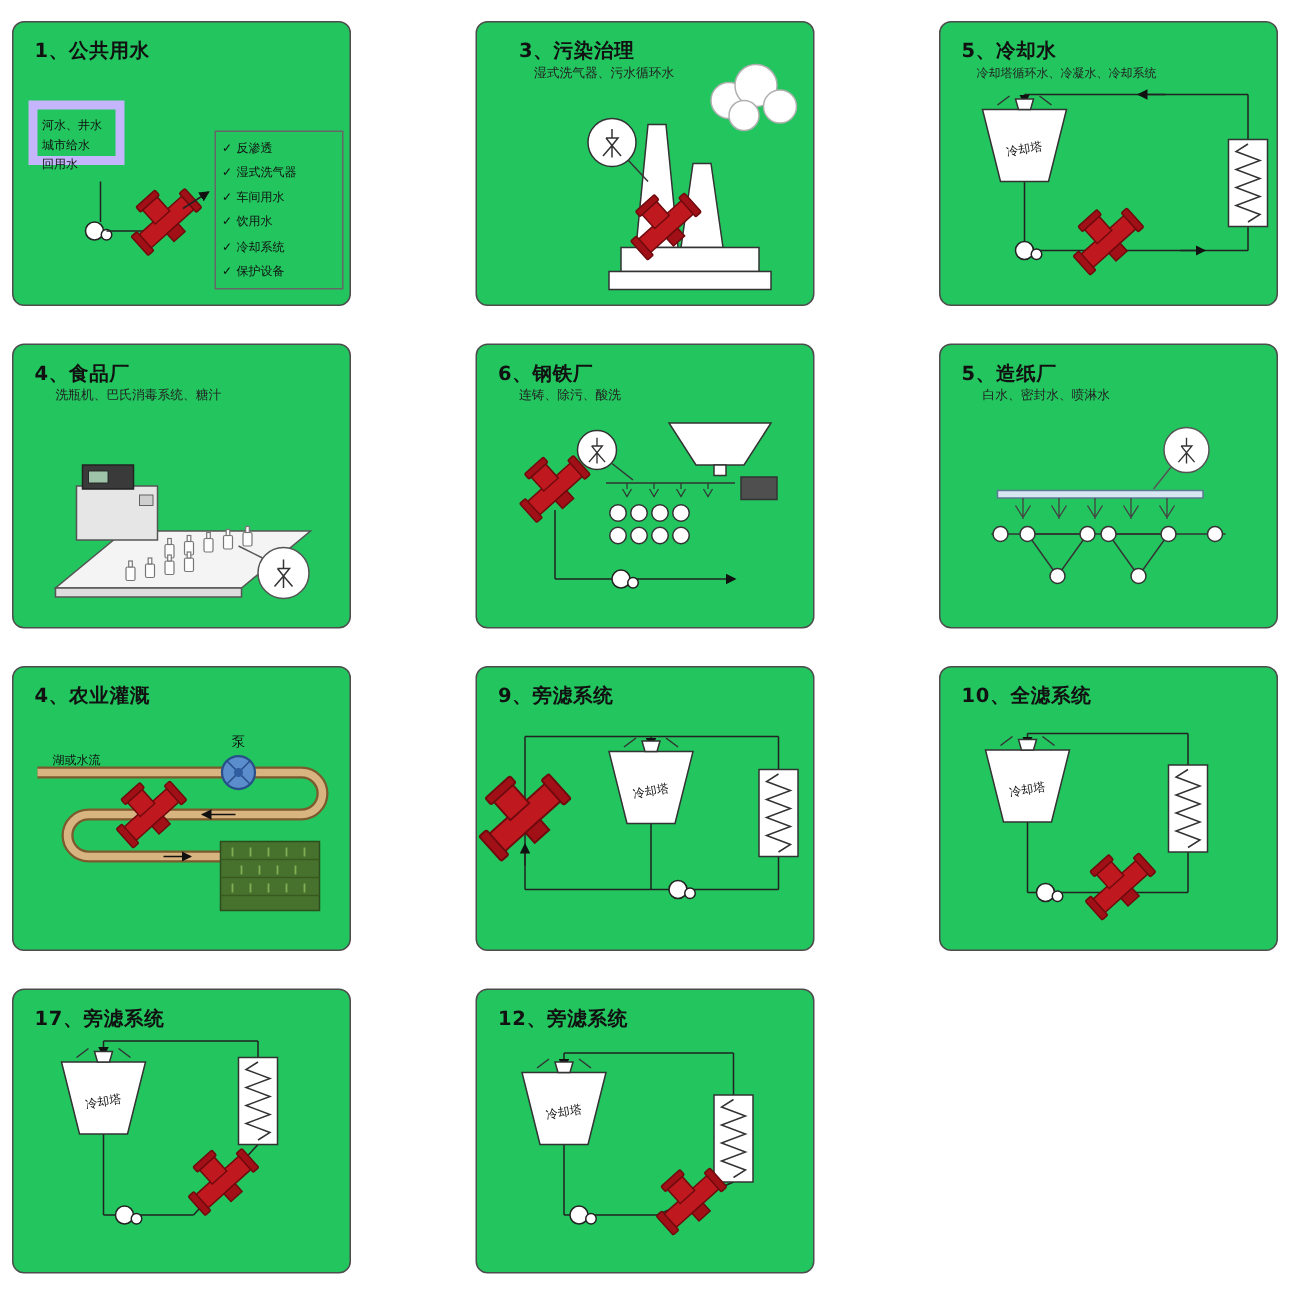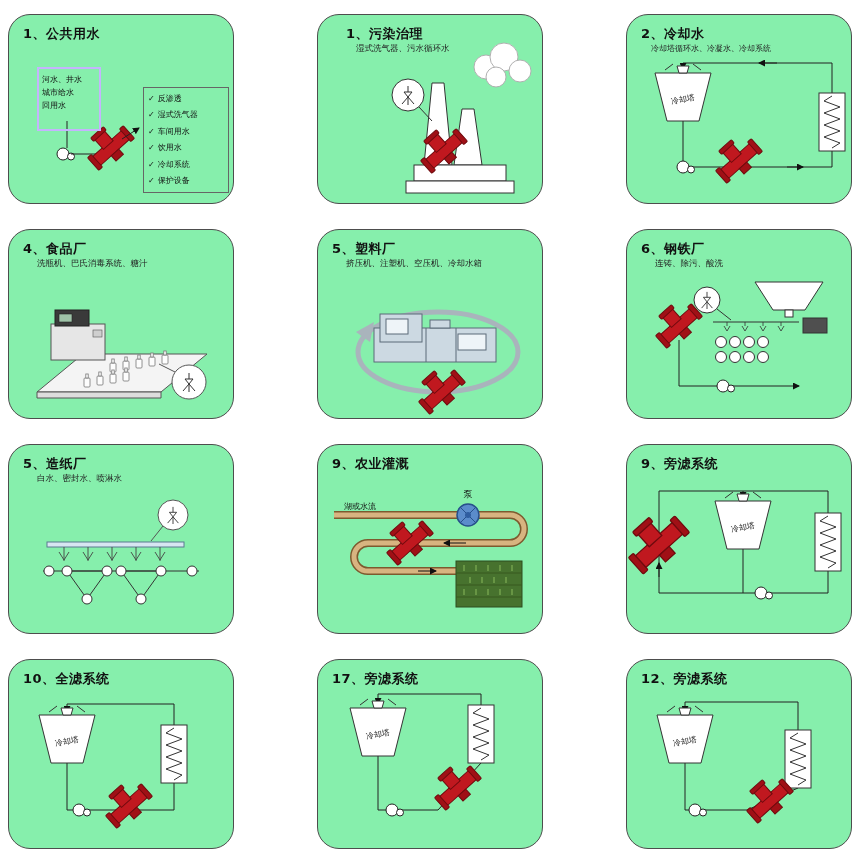--- a/index.html
+++ b/index.html
@@ -1,27 +1,27 @@
 <!DOCTYPE html>
 <html><head>
 <meta charset="utf-8">
 <style>
   *{box-sizing:border-box;margin:0;padding:0}
   html,body{width:860px;height:863px;background:#fff;
     font-family:"DejaVu Sans","Liberation Sans",sans-serif;}
   .grid{display:grid;grid-template-columns:repeat(3,226px);
     column-gap:83px;row-gap:25px;padding:14px 8px 0 8px}
   .panel{position:relative;width:226px;height:190px;border:1.3px solid #4d4d4d;
-    border-radius:22px;background:#86efac;overflow:hidden}
+    border-radius:8px;background:#22c55e;overflow:hidden}
   .panel>svg{position:absolute;left:0;top:0}
   .title{position:absolute;top:10px;left:14px;font-size:13px;font-weight:bold;
     color:#111;letter-spacing:.5px;z-index:2;white-space:nowrap}
   .subtitle{position:absolute;top:28px;left:28px;font-size:8.5px;font-weight:400;
     color:#222;z-index:2;white-space:nowrap}
-  .srcbox{position:absolute;left:28px;top:52px;width:64px;height:64px;border:2px solid #c4b5fd;
+  .srcbox{position:absolute;left:10px;top:52px;width:64px;height:43px;border:6px solid #c4b5fd;
     font-size:8px;line-height:13px;padding:4px 3px;z-index:2;color:#111}
   .chkbox{position:absolute;left:134px;top:72px;width:86px;height:106px;border:1px solid #666;
     padding:6px 4px;z-index:2;display:flex;flex-direction:column;justify-content:space-between}
   .chk-row{display:flex;gap:3px;font-size:8px;line-height:10px;align-items:center;color:#111}
   .chk{font-size:8px;color:#111}
   svg text{font-family:"DejaVu Sans","Liberation Sans",sans-serif;fill:#111}
 </style>
 </head>
 <body>
 
@@ -102,21 +102,21 @@
     <svg width="226" height="190" viewBox="0 0 226 190">
       <line x1="58" y1="106" x2="58" y2="133" stroke="#222"></line>
       <use href="#pumpset" transform="translate(54,139)"></use>
       <line x1="62" y1="139" x2="90" y2="139" stroke="#222"></line>
       <use href="#redfilter" transform="translate(102,133)"></use>
       <line x1="113" y1="124" x2="130" y2="113" stroke="#222" marker-end="url(#arr)"></line>
     </svg>
   </section>
 
   <section class="panel">
-    <div class="title" style="left:28px">1、污染治理</div>
+    <div class="title" style="left:28px">3、污染治理</div>
     <div class="subtitle" style="left:38px">湿式洗气器、污水循环水</div>
     <svg width="226" height="190" viewBox="0 0 226 190">
       <g>
         <circle cx="168" cy="52" r="12" fill="#fff" stroke="#b0b0b0"></circle>
         <circle cx="186" cy="42" r="14" fill="#fff" stroke="#b0b0b0"></circle>
         <circle cx="202" cy="56" r="11" fill="#fff" stroke="#b0b0b0"></circle>
         <circle cx="178" cy="62" r="10" fill="#fff" stroke="#b0b0b0"></circle>
       </g>
       <g>
         <polygon points="114,68 126,68 134,150 106,150" fill="#fff" stroke="#333"></polygon>
@@ -127,21 +127,21 @@
       <g>
         <circle cx="90" cy="80" r="16" fill="#fff" stroke="#333"></circle>
         <use href="#nozzle" transform="translate(90,80)"></use>
         <line x1="101" y1="92" x2="114" y2="106" stroke="#333"></line>
       </g>
       <use href="#redfilter" transform="translate(126,136)"></use>
     </svg>
   </section>
 
   <section class="panel">
-    <div class="title">2、冷却水</div>
+    <div class="title">5、冷却水</div>
     <div class="subtitle" style="left:24px;font-size:8px">冷却塔循环水、冷凝水、冷却系统</div>
     <svg width="226" height="190" viewBox="0 0 226 190">
       <line x1="56" y1="106" x2="56" y2="152" stroke="#222"></line>
       <line x1="62" y1="152" x2="205" y2="152" stroke="#222"></line>
       <line x1="160" y1="152" x2="176" y2="152" stroke="#222" marker-end="url(#arr)"></line>
       <line x1="205" y1="152" x2="205" y2="48" stroke="#222"></line>
       <line x1="205" y1="48" x2="56" y2="48" stroke="#222"></line>
       <line x1="150" y1="48" x2="132" y2="48" stroke="#222" marker-end="url(#arr)"></line>
       <line x1="56" y1="48" x2="56" y2="54" stroke="#222" marker-end="url(#arr)"></line>
       <use href="#towerbody" transform="translate(28,58)"></use>
@@ -178,38 +178,20 @@
         <use href="#bottle" transform="translate(117,151)"></use>
       </g>
       <g>
         <line x1="150" y1="134" x2="166" y2="142" stroke="#555"></line>
         <circle cx="180" cy="152" r="17" fill="#fff" stroke="#555"></circle>
         <use href="#nozzle" transform="translate(180,152)"></use>
       </g>
     </svg>
   </section>
 
-  <section class="panel">
-    <div class="title">5、塑料厂</div>
-    <div class="subtitle">挤压机、注塑机、空压机、冷却水箱</div>
-    <svg width="226" height="190" viewBox="0 0 226 190">
-      <ellipse cx="120" cy="122" rx="80" ry="40" fill="none" stroke="#a9b4bc" stroke-width="5"></ellipse>
-      <polygon points="38,102 56,92 52,112" fill="#a9b4bc"></polygon>
-      <g>
-        <rect x="56" y="98" width="122" height="34" fill="#ccd9e2" stroke="#5b6b78"></rect>
-        <rect x="62" y="84" width="42" height="28" fill="#ccd9e2" stroke="#5b6b78"></rect>
-        <rect x="68" y="89" width="22" height="15" fill="#eef4f8" stroke="#5b6b78"></rect>
-        <rect x="112" y="90" width="20" height="8" fill="#ccd9e2" stroke="#5b6b78"></rect>
-        <rect x="140" y="104" width="28" height="16" fill="#eef4f8" stroke="#5b6b78"></rect>
-        <line x1="108" y1="98" x2="108" y2="132" stroke="#5b6b78"></line>
-        <line x1="138" y1="98" x2="138" y2="132" stroke="#5b6b78"></line>
-      </g>
-      <use href="#redfilter" transform="translate(124,162)"></use>
-    </svg>
-  </section>
 
   <section class="panel">
     <div class="title">6、钢铁厂</div>
     <div class="subtitle">连铸、除污、酸洗</div>
     <svg width="226" height="190" viewBox="0 0 226 190">
       <g>
         <polygon points="128,52 196,52 178,80 146,80" fill="#fff" stroke="#333"></polygon>
         <rect x="158" y="80" width="8" height="7" fill="#fff" stroke="#333"></rect>
       </g>
       <rect x="176" y="88" width="24" height="15" fill="#4f4f4f" stroke="#333"></rect>
@@ -265,21 +247,21 @@
         <circle cx="78" cy="154" r="5" fill="#fff" stroke="#333"></circle>
         <polygon points="112,126 152,126 132,154" fill="none" stroke="#333"></polygon>
         <circle cx="112" cy="126" r="5" fill="#fff" stroke="#333"></circle>
         <circle cx="152" cy="126" r="5" fill="#fff" stroke="#333"></circle>
         <circle cx="132" cy="154" r="5" fill="#fff" stroke="#333"></circle>
       </g>
     </svg>
   </section>
 
   <section class="panel">
-    <div class="title">9、农业灌溉</div>
+    <div class="title">4、农业灌溉</div>
     <svg width="226" height="190" viewBox="0 0 226 190">
       <path d="M16,70 H192 a14,14 0 0 1 0,28 H50 a14,14 0 0 0 0,28 H138" fill="none" stroke="#7d5a2e" stroke-width="8"></path>
       <path d="M16,70 H192 a14,14 0 0 1 0,28 H50 a14,14 0 0 0 0,28 H138" fill="none" stroke="#d8b480" stroke-width="5"></path>
       <text x="26" y="64" font-size="8">湖或水流</text>
       <text x="150" y="52" font-size="9" text-anchor="middle">泵</text>
       <g>
         <circle cx="150" cy="70" r="11" fill="#5b8ccb" stroke="#27508a" stroke-width="1.5"></circle>
         <path d="M142,62 L158,78 M158,62 L142,78" stroke="#27508a" fill="none"></path>
         <circle cx="150" cy="70" r="3" fill="#2f5da0"></circle>
       </g>

